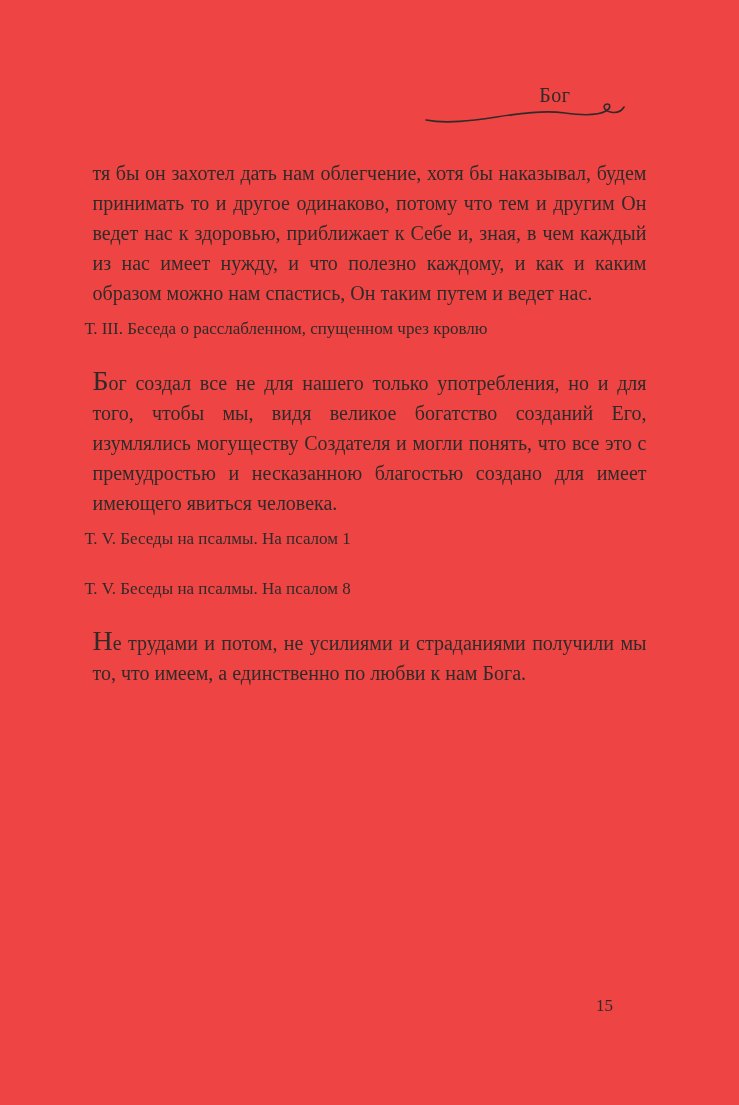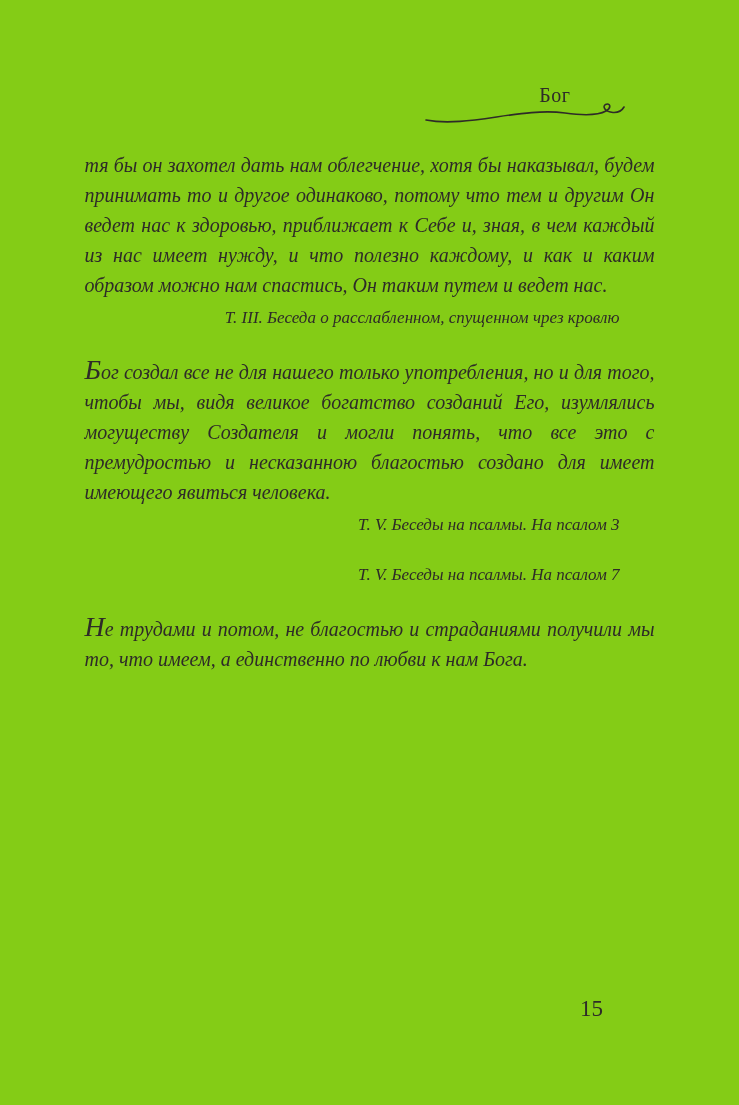--- a/index.html
+++ b/index.html
@@ -1,21 +1,21 @@
 <!DOCTYPE html>
 <html lang="ru"><head>
 <meta charset="utf-8">
 <style>
   * { margin: 0; padding: 0; box-sizing: border-box; }
   html, body { background: #ffffff; }
   .page {
     position: relative;
     width: 739px;
     height: 1105px;
-    background: #84cc16;
+    background: #ef4444;
     font-family: "Liberation Serif", "DejaVu Serif", serif;
     color: #2e2b28;
     overflow: hidden;
   }
   .running-header {
     position: relative;
     margin: 84px auto 0;
     width: 570px;
     height: 46px;
   }
@@ -45,41 +45,38 @@
     margin: 0 auto;
     padding-top: 18px;
   }
   .entry { margin: 0; }
   .body-text {
     font-size: 20px;
     line-height: 30px;
     text-align: justify;
     text-justify: inter-word;
     color: #2e2b28;
-    margin: 0;
-    font-style: italic;
+    margin: 8px;
   }
   .lead {
     font-size: 28px;
     line-height: 30px;
   }
   .citation {
     font-size: 17px;
-    font-style: italic;
     line-height: 26px;
-    text-align: right;
     padding-right: 35px;
     color: #2e2b28;
     margin: 5px 0 24px 0;
   }
   .page-number {
     position: absolute;
     top: 996px;
-    right: 136px;
-    font-size: 23px;
+    right: 126px;
+    font-size: 17px;
     color: #2e2b28;
   }
 </style>
 </head>
 <body>
 
 <div class="page">
 
   <header class="running-header">
     <span class="header-title">Бог</span>
@@ -93,28 +90,28 @@
     <section class="entry">
       <p class="body-text"><span class="lead"></span><span>тя бы он захотел дать нам облегчение, хотя бы наказывал, будем принимать то и другое одинаково, потому что тем и другим Он ведет нас к здоровью, приближает к Себе и, зная, в чем каждый из нас имеет нужду, и что полезно каждому, и как и каким образом можно нам спастись, Он таким путем и ведет нас.</span></p>
       <p class="citation">Т. III. Беседа о расслабленном, спущенном чрез кровлю</p>
     </section>
 
     <section class="entry">
       <p class="body-text"><span class="lead">Б</span><span>ог создал все не для нашего только употребления, но и для того, чтобы мы, видя великое богатство созданий Его, изумлялись могуществу Создателя и могли понять, что все это с премудростью и несказанною благостью создано для имеет имеющего явиться человека.</span></p>
     </section>
 
     <section class="entry">
-      <p class="citation">Т. V. Беседы на псалмы. На псалом 3</p>
+      <p class="citation">Т. V. Беседы на псалмы. На псалом 1</p>
     </section>
 
     <section class="entry">
-      <p class="citation">Т. V. Беседы на псалмы. На псалом 7</p>
+      <p class="citation">Т. V. Беседы на псалмы. На псалом 8</p>
     </section>
 
     <section class="entry">
-      <p class="body-text"><span class="lead">Н</span><span>е трудами и потом, не благостью и страданиями получили мы то, что имеем, а единственно по любви к нам Бога.</span></p>
+      <p class="body-text"><span class="lead">Н</span><span>е трудами и потом, не усилиями и страданиями получили мы то, что имеем, а единственно по любви к нам Бога.</span></p>
     </section>
 
   </main>
 
   <div class="page-number">15</div>
 
 </div>
 
 </body></html>

